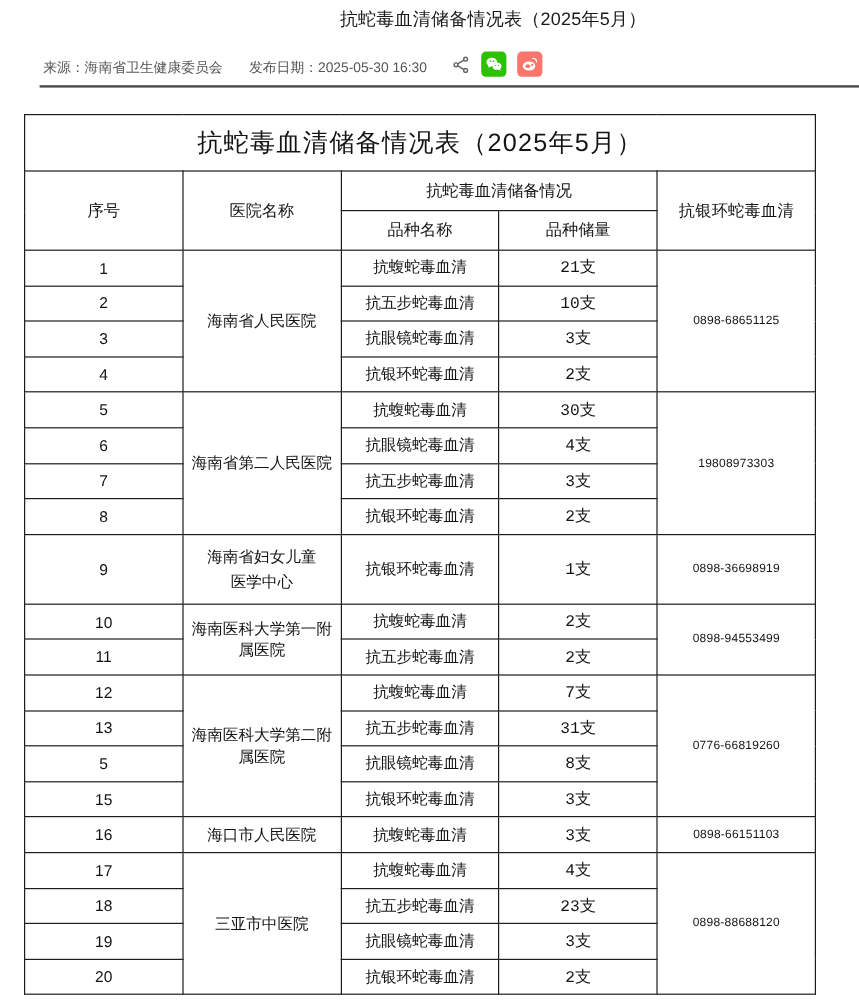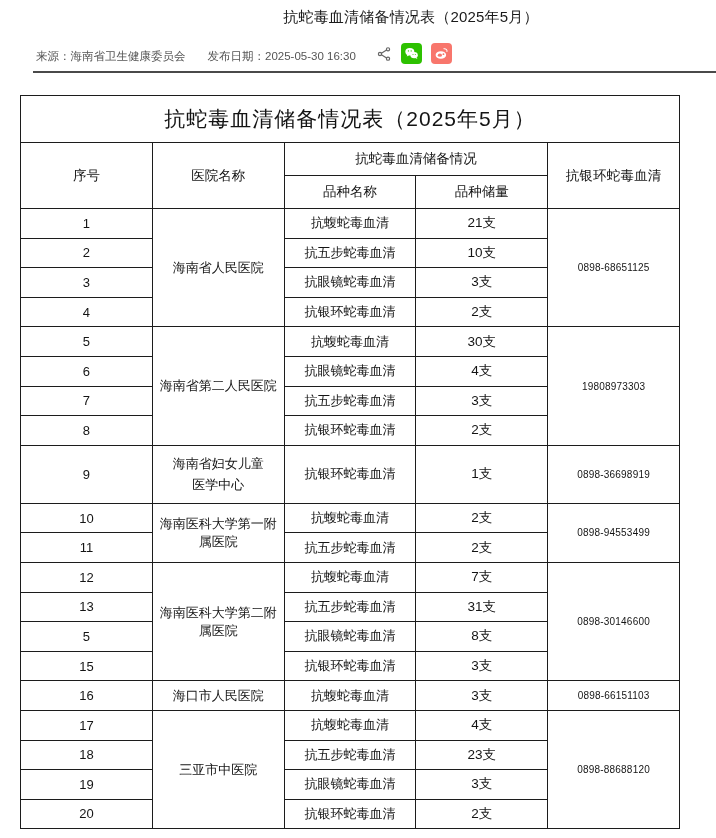--- a/index.html
+++ b/index.html
@@ -110,21 +110,21 @@
   }
   .hdr td {
     font-size: 13.5px;
     color: #000000;
   }
   .hdr-half { height: 32px; margin-top: 32px; }
 
   .c-seq   { width: 43px;  font-size: 13px; }
   .c-hosp  { width: 272px; font-size: 13px; }
   .c-kind  { width: 130px; font-size: 13px; }
-  .c-qty   { width: 81px;  font-size: 13.5px; }
+  .c-qty   { width: 81px;  font-size: 13.5px; font-family: Liberation Mono, monospace; }
   .c-tel   { width: 132px; font-size: 10px; letter-spacing: 0.2px; }
 
   tr.data td { height: 28.6px; }
   tr.data.tall td { height: 57px; }
   .hosp-two-line { line-height: 21px; }
 </style>
 </head>
 <body>
 
 <div class="article-header">
@@ -257,21 +257,21 @@
         <td class="c-seq">11</td>
         <td class="c-kind">抗五步蛇毒血清</td>
         <td class="c-qty">2支</td>
       </tr>
 
       <tr class="data">
         <td class="c-seq">12</td>
         <td class="c-hosp" rowspan="4">海南医科大学第二附属医院</td>
         <td class="c-kind">抗蝮蛇毒血清</td>
         <td class="c-qty">7支</td>
-        <td class="c-tel" rowspan="4">0898-30146600</td>
+        <td class="c-tel" rowspan="4">0776-66819260</td>
       </tr>
       <tr class="data">
         <td class="c-seq">13</td>
         <td class="c-kind">抗五步蛇毒血清</td>
         <td class="c-qty">31支</td>
       </tr>
       <tr class="data">
         <td class="c-seq">5</td>
         <td class="c-kind">抗眼镜蛇毒血清</td>
         <td class="c-qty">8支</td>

